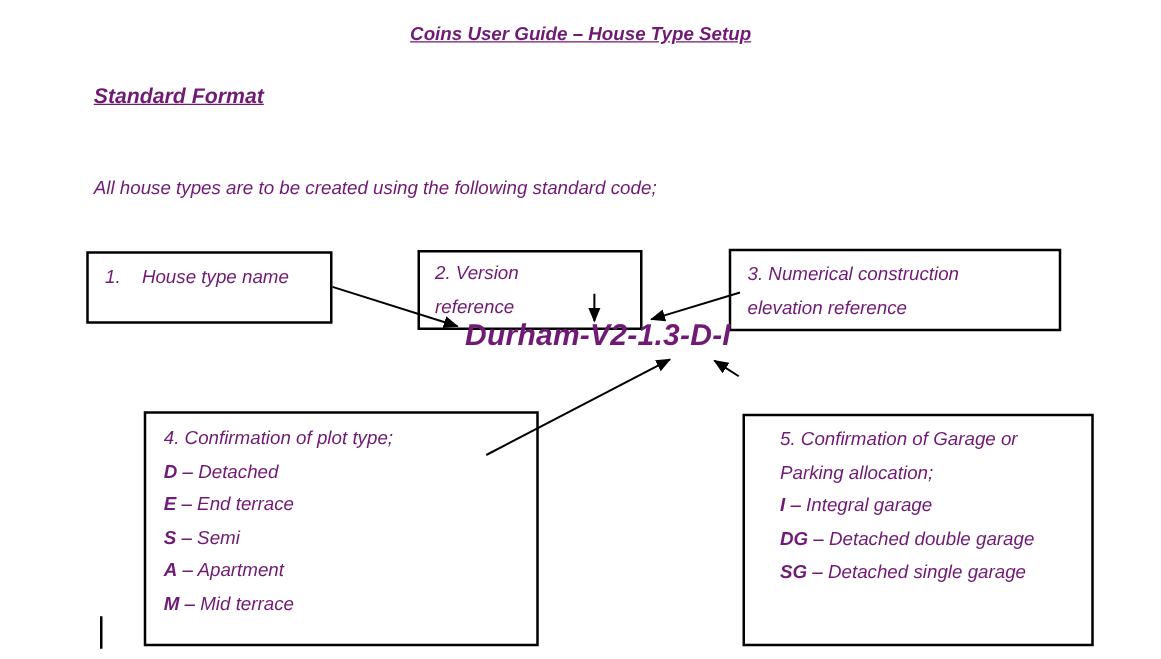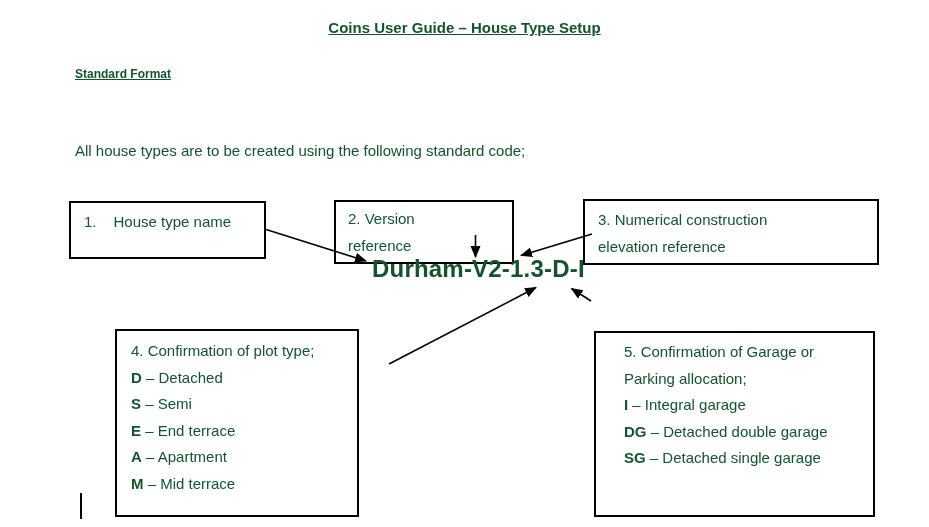--- a/index.html
+++ b/index.html
@@ -3,56 +3,57 @@
 <meta charset="utf-8">
 <style>
   * { margin: 0; padding: 0; box-sizing: border-box; }
   html, body { background: #ffffff; }
   .page {
     position: relative;
     width: 929px;
     height: 527px;
     background: #ffffff;
     font-family: "Liberation Sans", sans-serif;
-    color: #14532d;
+    color: #701a75;
     overflow: hidden;
+    font-style: italic;
   }
   .doc-title {
     position: absolute;
     top: 19px; left: 0; right: 0;
     text-align: center;
     font-size: 15px;
     font-weight: 700;
     text-decoration: underline;
   }
   .section-heading {
     position: absolute;
     top: 67px; left: 75px;
-    font-size: 12px;
+    font-size: 17px;
     font-weight: 700;
     text-decoration: underline;
   }
   .intro {
     position: absolute;
     top: 120px; left: 75px;
     font-size: 15px;
     margin-top: 22px;
   }
   .callout {
     position: absolute;
     border: 2px solid #000000;
     background: #ffffff;
     font-size: 15px;
     line-height: 27px;
     margin-top: 29px;
   }
   .box1 { left: 69px; top: 172px; width: 197px; height: 58px; padding: 7px 10px 0 13px; line-height: 24px; }
   .box2 { left: 334px; top: 171px; width: 180px; height: 64px; padding: 3px 10px 0 12px; }
-  .box3 { left: 583px; top: 170px; width: 296px; height: 66px; padding: 5px 10px 0 13px; }
-  .box4 { left: 115px; top: 300px; width: 244px; height: 188px; padding: 7px 8px 0 14px; line-height: 26.5px; }
+  .box3 { left: 583px; top: 170px; width: 266px; height: 66px; padding: 5px 10px 0 13px; }
+  .box4 { left: 115px; top: 300px; width: 316px; height: 188px; padding: 7px 8px 0 14px; line-height: 26.5px; }
   .box5 { left: 594px; top: 302px; width: 281px; height: 186px; padding: 6px 8px 0 28px; line-height: 26.5px; }
   .num { display: inline-block; margin-right: 17px; }
   .code-letter { font-weight: 700; }
   .code-text {
     position: absolute;
     left: 372px; top: 255px;
     font-size: 24px;
     font-weight: 700;
     letter-spacing: 0.2px;
   }
@@ -92,22 +93,22 @@
   <div class="callout box3">
     <div>3. Numerical construction</div>
     <div>elevation reference</div>
   </div>
 
   <div class="code-text">Durham-V2-1.3-D-I</div>
 
   <div class="callout box4">
     <div>4. Confirmation of plot type;</div>
     <div><span class="code-letter">D</span> <span>– Detached</span></div>
+    <div><span class="code-letter">E</span> <span>– End terrace</span></div>
     <div><span class="code-letter">S</span> <span>– Semi</span></div>
-    <div><span class="code-letter">E</span> <span>– End terrace</span></div>
     <div><span class="code-letter">A</span> <span>– Apartment</span></div>
     <div><span class="code-letter">M</span> <span>– Mid terrace</span></div>
   </div>
 
   <div class="callout box5">
     <div>5. Confirmation of Garage or</div>
     <div>Parking allocation;</div>
     <div><span class="code-letter">I</span> <span>– Integral garage</span></div>
     <div><span class="code-letter">DG</span> <span>– Detached double garage</span></div>
     <div><span class="code-letter">SG</span> <span>– Detached single garage</span></div>

